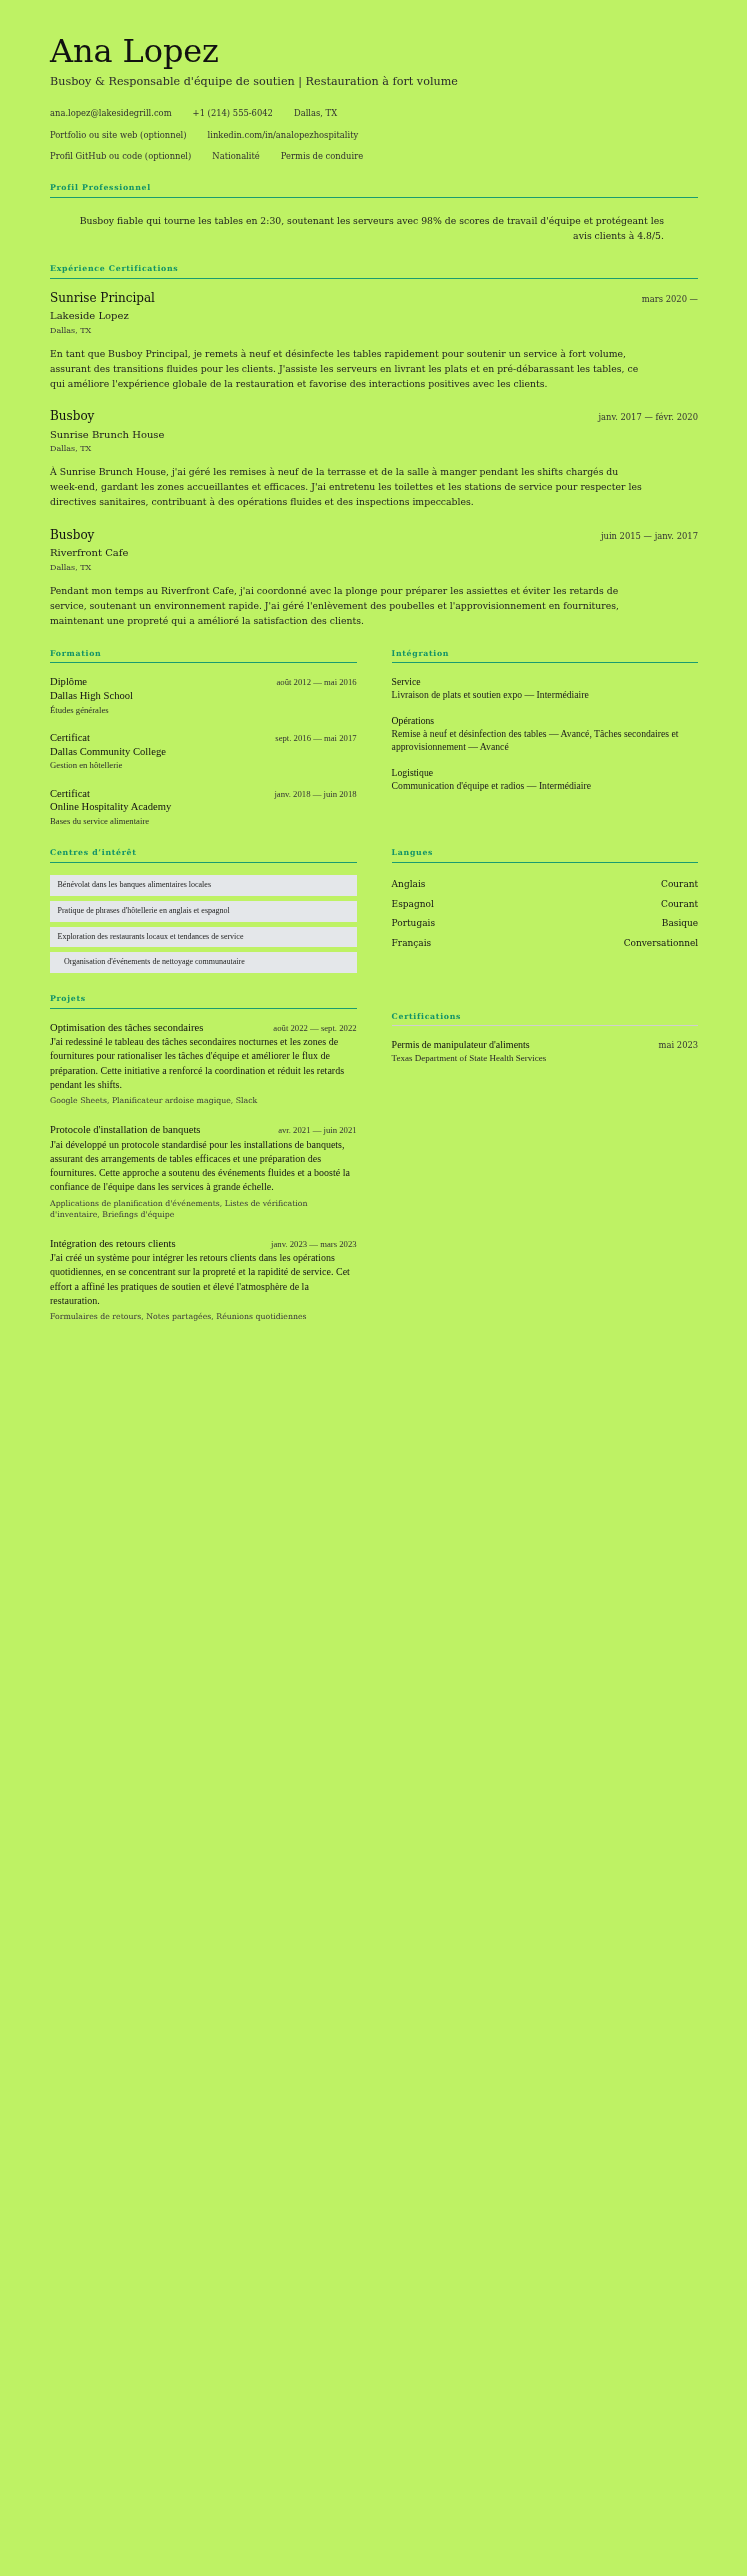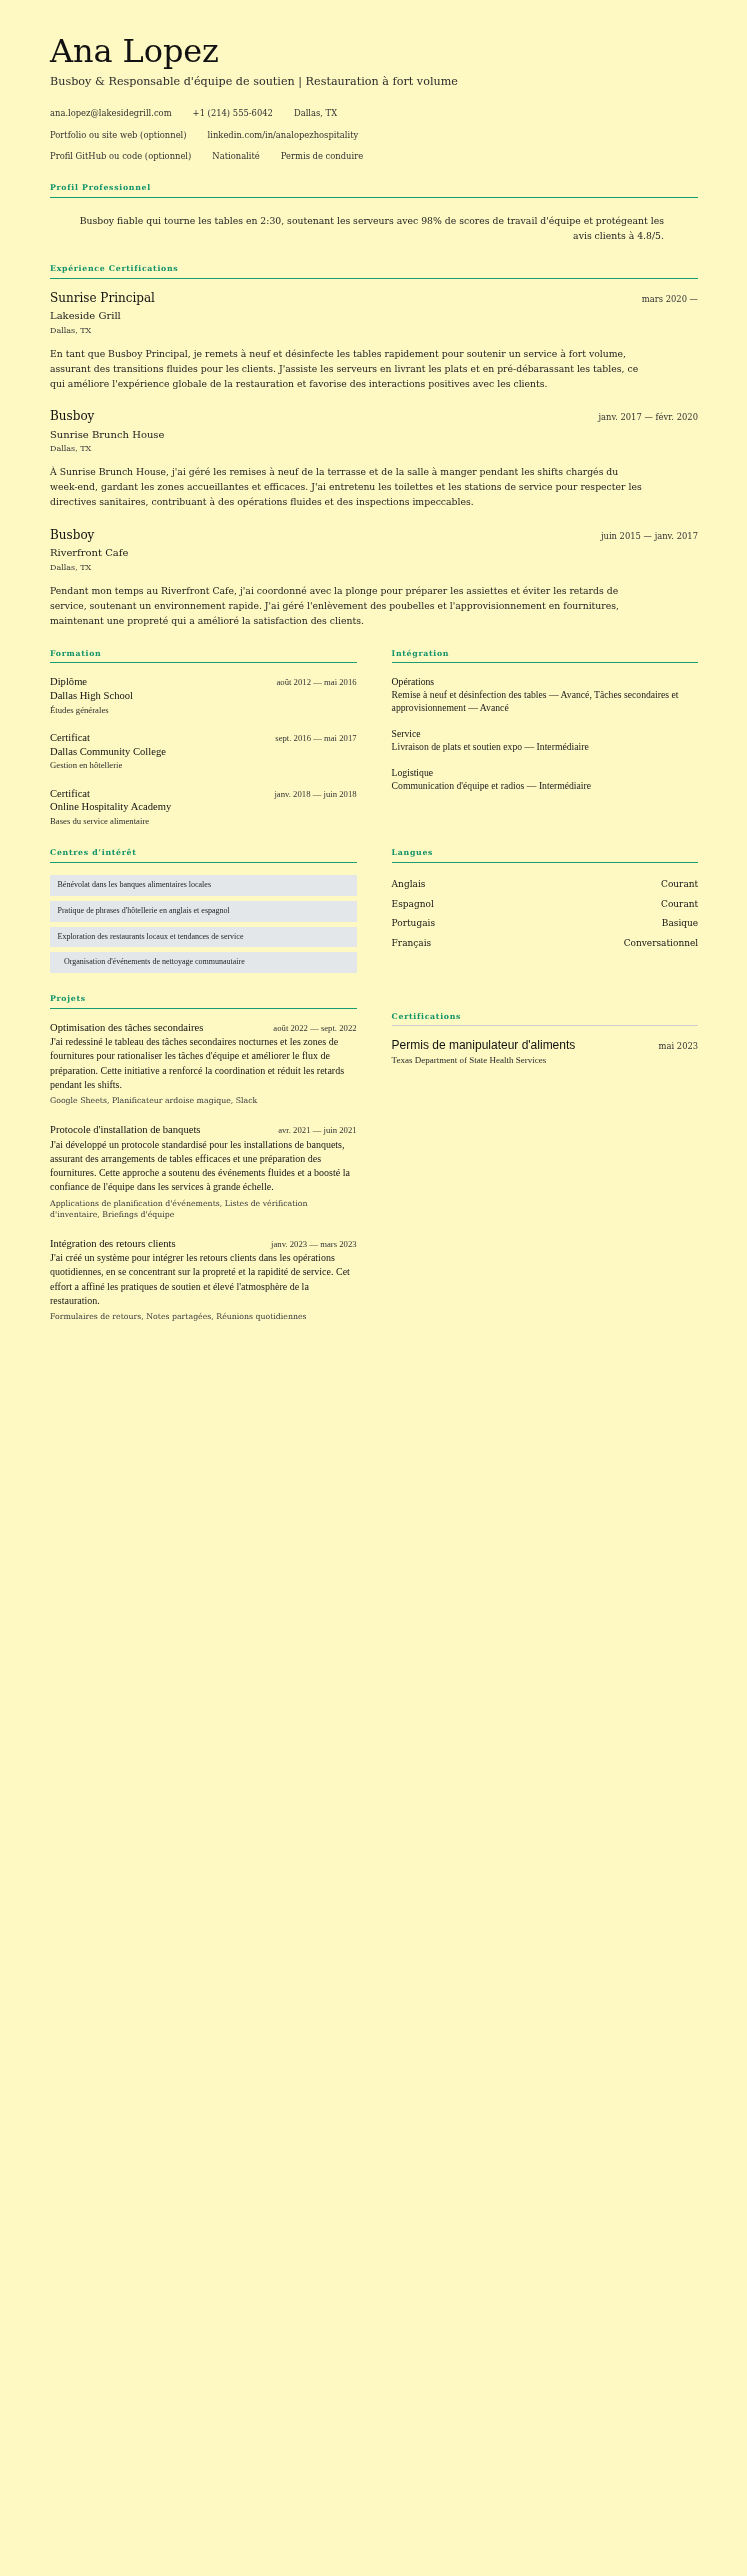--- a/index.html
+++ b/index.html
@@ -8,21 +8,21 @@
     width: 748px;
     background: #ffffff;
     font-family: "Liberation Serif", "DejaVu Serif", serif;
     color: #1b1b1b;
     -webkit-font-smoothing: antialiased;
   }
   .page {
     width: 748px;
     min-height: 2576px;
     padding: 35px 50px 37px 50px;
-    background: #fef9c3;
+    background: #bef264;
   }
 
   
   .name {
     font-family: "DejaVu Serif", "Liberation Serif", serif;
     font-size: 32px;
     line-height: 1.06;
     font-weight: 400;
     letter-spacing: -0.1px;
     color: #111111;
@@ -258,22 +258,22 @@
   
   .cert-item { margin-bottom: 12.5px; }
   .cert-item:last-child { margin-bottom: 0; }
   .cert-top {
     display: flex;
     justify-content: space-between;
     align-items: baseline;
     gap: 8.7px;
   }
   .cert-name {
-    font-family: Liberation Sans, sans-serif;
-    font-size: 12px;
+    font-family: Liberation Serif, serif;
+    font-size: 10px;
     line-height: 1.32;
     color: #111;
     max-width: 68%;
   }
   .cert-date {
     font-family: "DejaVu Serif", "Liberation Serif", serif;
     font-size: 8.4px;
     line-height: 1.35;
     color: #333;
     text-align: right;
@@ -323,21 +323,21 @@
 
   <section class="section">
     <div class="section-head">Expérience Certifications</div>
     <div class="section-rule"></div>
 
     <div class="xp-item">
       <div class="xp-top">
         <div class="xp-role">Sunrise Principal</div>
         <div class="xp-dates">mars 2020 —</div>
       </div>
-      <div class="xp-org">Lakeside Grill</div>
+      <div class="xp-org">Lakeside Lopez</div>
       <div class="xp-loc">Dallas, TX</div>
       <div class="xp-desc">En tant que Busboy Principal, je remets à neuf et désinfecte les tables rapidement pour soutenir un service à fort volume, assurant des transitions fluides pour les clients. J'assiste les serveurs en livrant les plats et en pré-débarassant les tables, ce qui améliore l'expérience globale de la restauration et favorise des interactions positives avec les clients.</div>
     </div>
 
     <div class="xp-item">
       <div class="xp-top">
         <div class="xp-role">Busboy</div>
         <div class="xp-dates">janv. 2017 — févr. 2020</div>
       </div>
       <div class="xp-org">Sunrise Brunch House</div>
@@ -390,26 +390,26 @@
         </div>
       </section>
     </div>
 
     <div class="col">
       <section class="section">
         <div class="section-head">Intégration</div>
         <div class="section-rule"></div>
 
         <div class="skill-group">
+          <div class="skill-cat">Service</div>
+          <div class="skill-list">Livraison de plats et soutien expo — Intermédiaire</div>
+        </div>
+        <div class="skill-group">
           <div class="skill-cat">Opérations</div>
           <div class="skill-list">Remise à neuf et désinfection des tables — Avancé, Tâches secondaires et approvisionnement — Avancé</div>
-        </div>
-        <div class="skill-group">
-          <div class="skill-cat">Service</div>
-          <div class="skill-list">Livraison de plats et soutien expo — Intermédiaire</div>
         </div>
         <div class="skill-group">
           <div class="skill-cat">Logistique</div>
           <div class="skill-list">Communication d'équipe et radios — Intermédiaire</div>
         </div>
       </section>
     </div>
   </div>
 
   <div class="cols">

